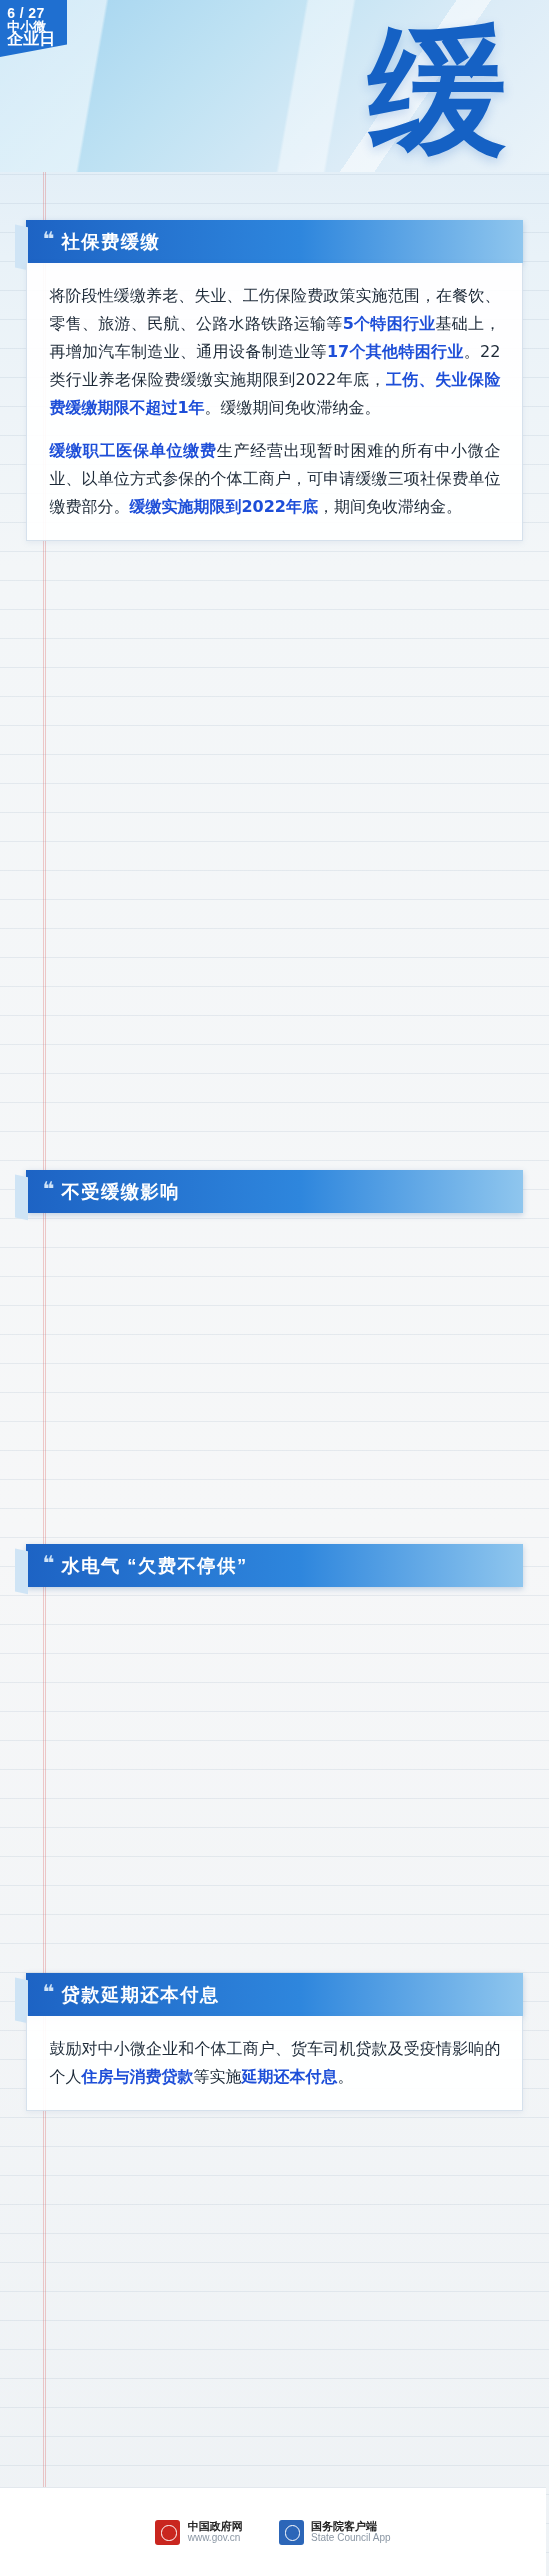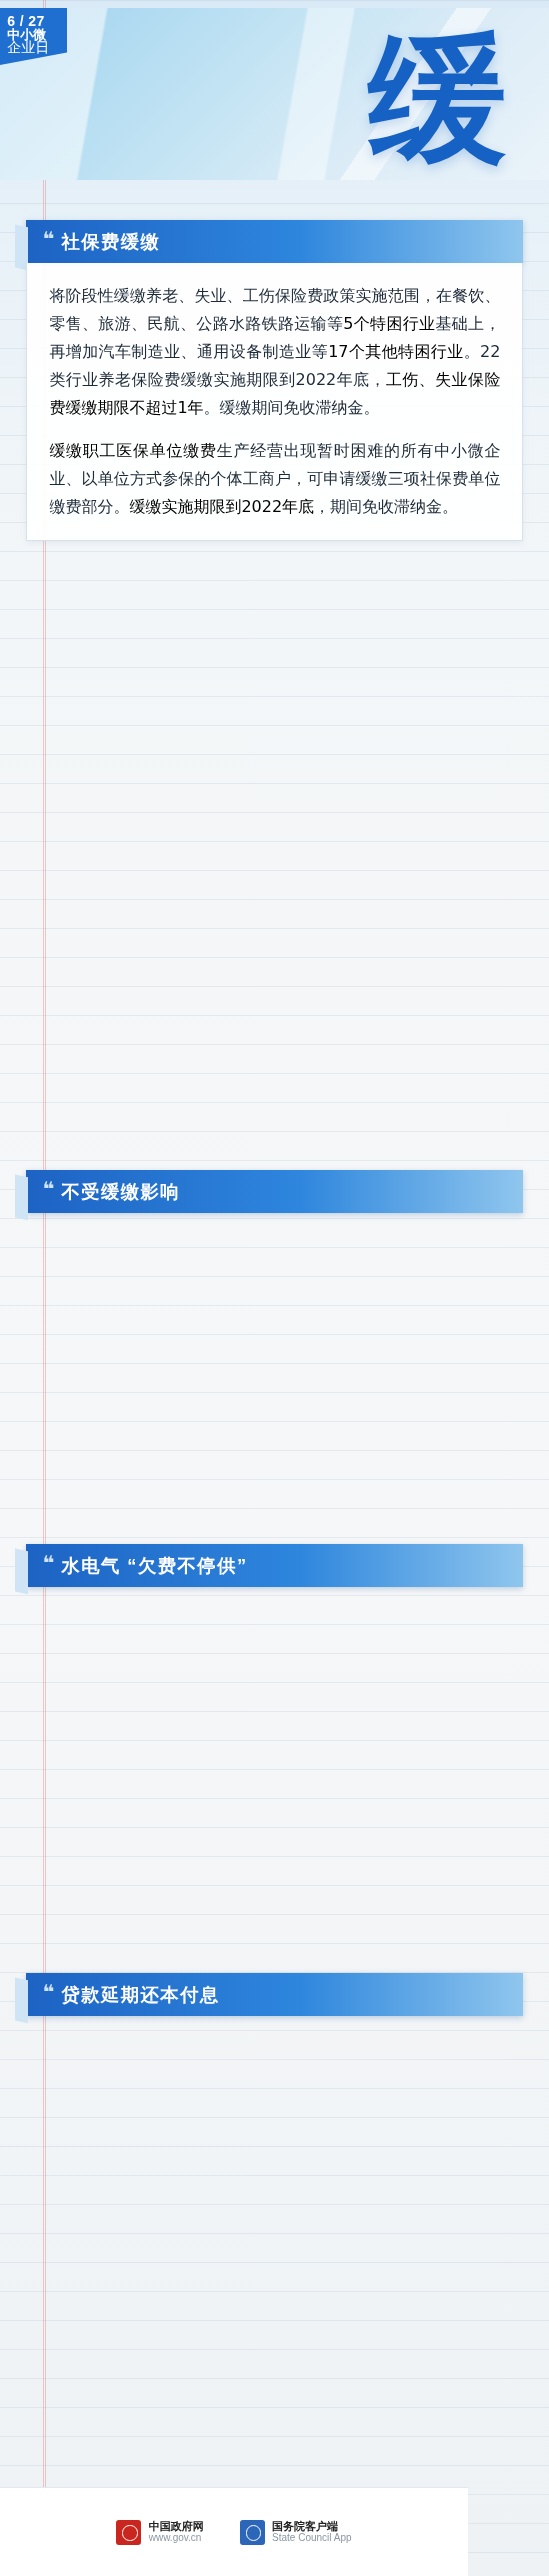--- a/index.html
+++ b/index.html
@@ -25,21 +25,21 @@
     pointer-events:none;
   }
   .redline{
     position:absolute; top:0; bottom:0; left:43px; width:0.7px;
     background:rgba(220,110,110,.35);
   }
   .redline2{ left:45px; }
 
   
   .header{
-    position:absolute; left:0; top:0; width:550px; height:172px; overflow:hidden;margin-top:8px;
+    position:absolute; left:0; top:0; width:550px; height:172px; overflow:hidden;
   }
   .hdr-bg{
     position:absolute; inset:0;
     background:linear-gradient(135deg,#9fd2ef 0%, #bfe2f3 38%, #dcecf7 70%, #eaf3f9 100%);
   }
   .hdr-band{
     position:absolute; left:0; top:0; width:550px; height:220px;
     background:
       linear-gradient(100deg, rgba(255,255,255,.55) 0 18%, rgba(255,255,255,0) 18.5% 100%),
       linear-gradient(100deg, rgba(255,255,255,0) 0 52%, rgba(255,255,255,.45) 52.5% 60%, rgba(255,255,255,0) 60.5% 100%);
@@ -52,21 +52,21 @@
   .badge{
     position:absolute; left:0; top:0; width:67px; height:57px;
     background:#1f6fd0;
     color:#fff;
     padding:5.9px 4.4px 0 7.3px;
     box-sizing:border-box;
     clip-path:polygon(0 0, 100% 0, 100% 78%, 0 100%);
   }
   .badge .d1{ font-size:14px; font-weight:700; letter-spacing:0.4px; line-height:14.7px;}
   .badge .d2{ font-size:13px; line-height:12.5px; font-weight:700;}
-  .badge .d3{ font-size:14px; line-height:12.5px; font-weight:400;}
+  .badge .d3{ font-size:16px; line-height:12.5px; font-weight:700;}
   .big-char{
     position:absolute; right:43px; top:22px;
     font-size:139px; line-height:139px; font-weight:900;
     color:#1561c4;
     font-family:"DejaVu Sans","Liberation Sans",sans-serif;
     text-shadow:0 4.4px 10.3px rgba(21,97,196,.22);
   }
 
   
   .sec{
@@ -106,25 +106,25 @@
   }
   .card p{
     margin:0 0 14.7px 0;
     font-size:16px;
     line-height:28px;
     color:#1d2a38;
     text-align:justify;
     font-family:"DejaVu Sans","Liberation Sans",sans-serif;
   }
   .card p:last-child{ margin-bottom:0; }
-  .b{ font-weight:400; color:#000000; }
+  .b{ font-weight:700; color:#1d4ed8; }
 
   
   .footer{
-    position:absolute; left:0; bottom:0; width:468px; height:88px;
+    position:absolute; left:0; bottom:0; width:546px; height:88px;
     background:#ffffff;
     border-top:0.7px solid #e3e8ee;
     display:flex; align-items:center; justify-content:center; gap:36px;
   }
   .f-item{ display:flex; align-items:center; gap:7.3px;}
   .f-logo{
     width:25px; height:25px; border-radius:2.9px;
     background:#c9261f; position:relative;
   }
   .f-logo.blue{ background:#2c66b8; }
@@ -178,20 +178,23 @@
       <span class="quote">❝</span>
       <span class="t">水电气 “欠费不停供”</span>
     </div>
   </div>
 
   <div class="sec" style="top:1973px;">
     <div class="sec-title">
       <span class="quote">❝</span>
       <span class="t">贷款延期还本付息</span>
     </div>
+    <div class="card">
+      <p>鼓励对中小微企业和个体工商户、货车司机贷款及受疫情影响的个人<span class="b">住房与消费贷款</span>等实施<span class="b">延期还本付息</span>。</p>
+    </div>
   </div>
 
   <div class="footer">
     <div class="f-item">
       <div class="f-logo"></div>
       <div class="f-txt">
         <div class="l1">中国政府网</div>
         <div class="l2">www.gov.cn</div>
       </div>
     </div>

